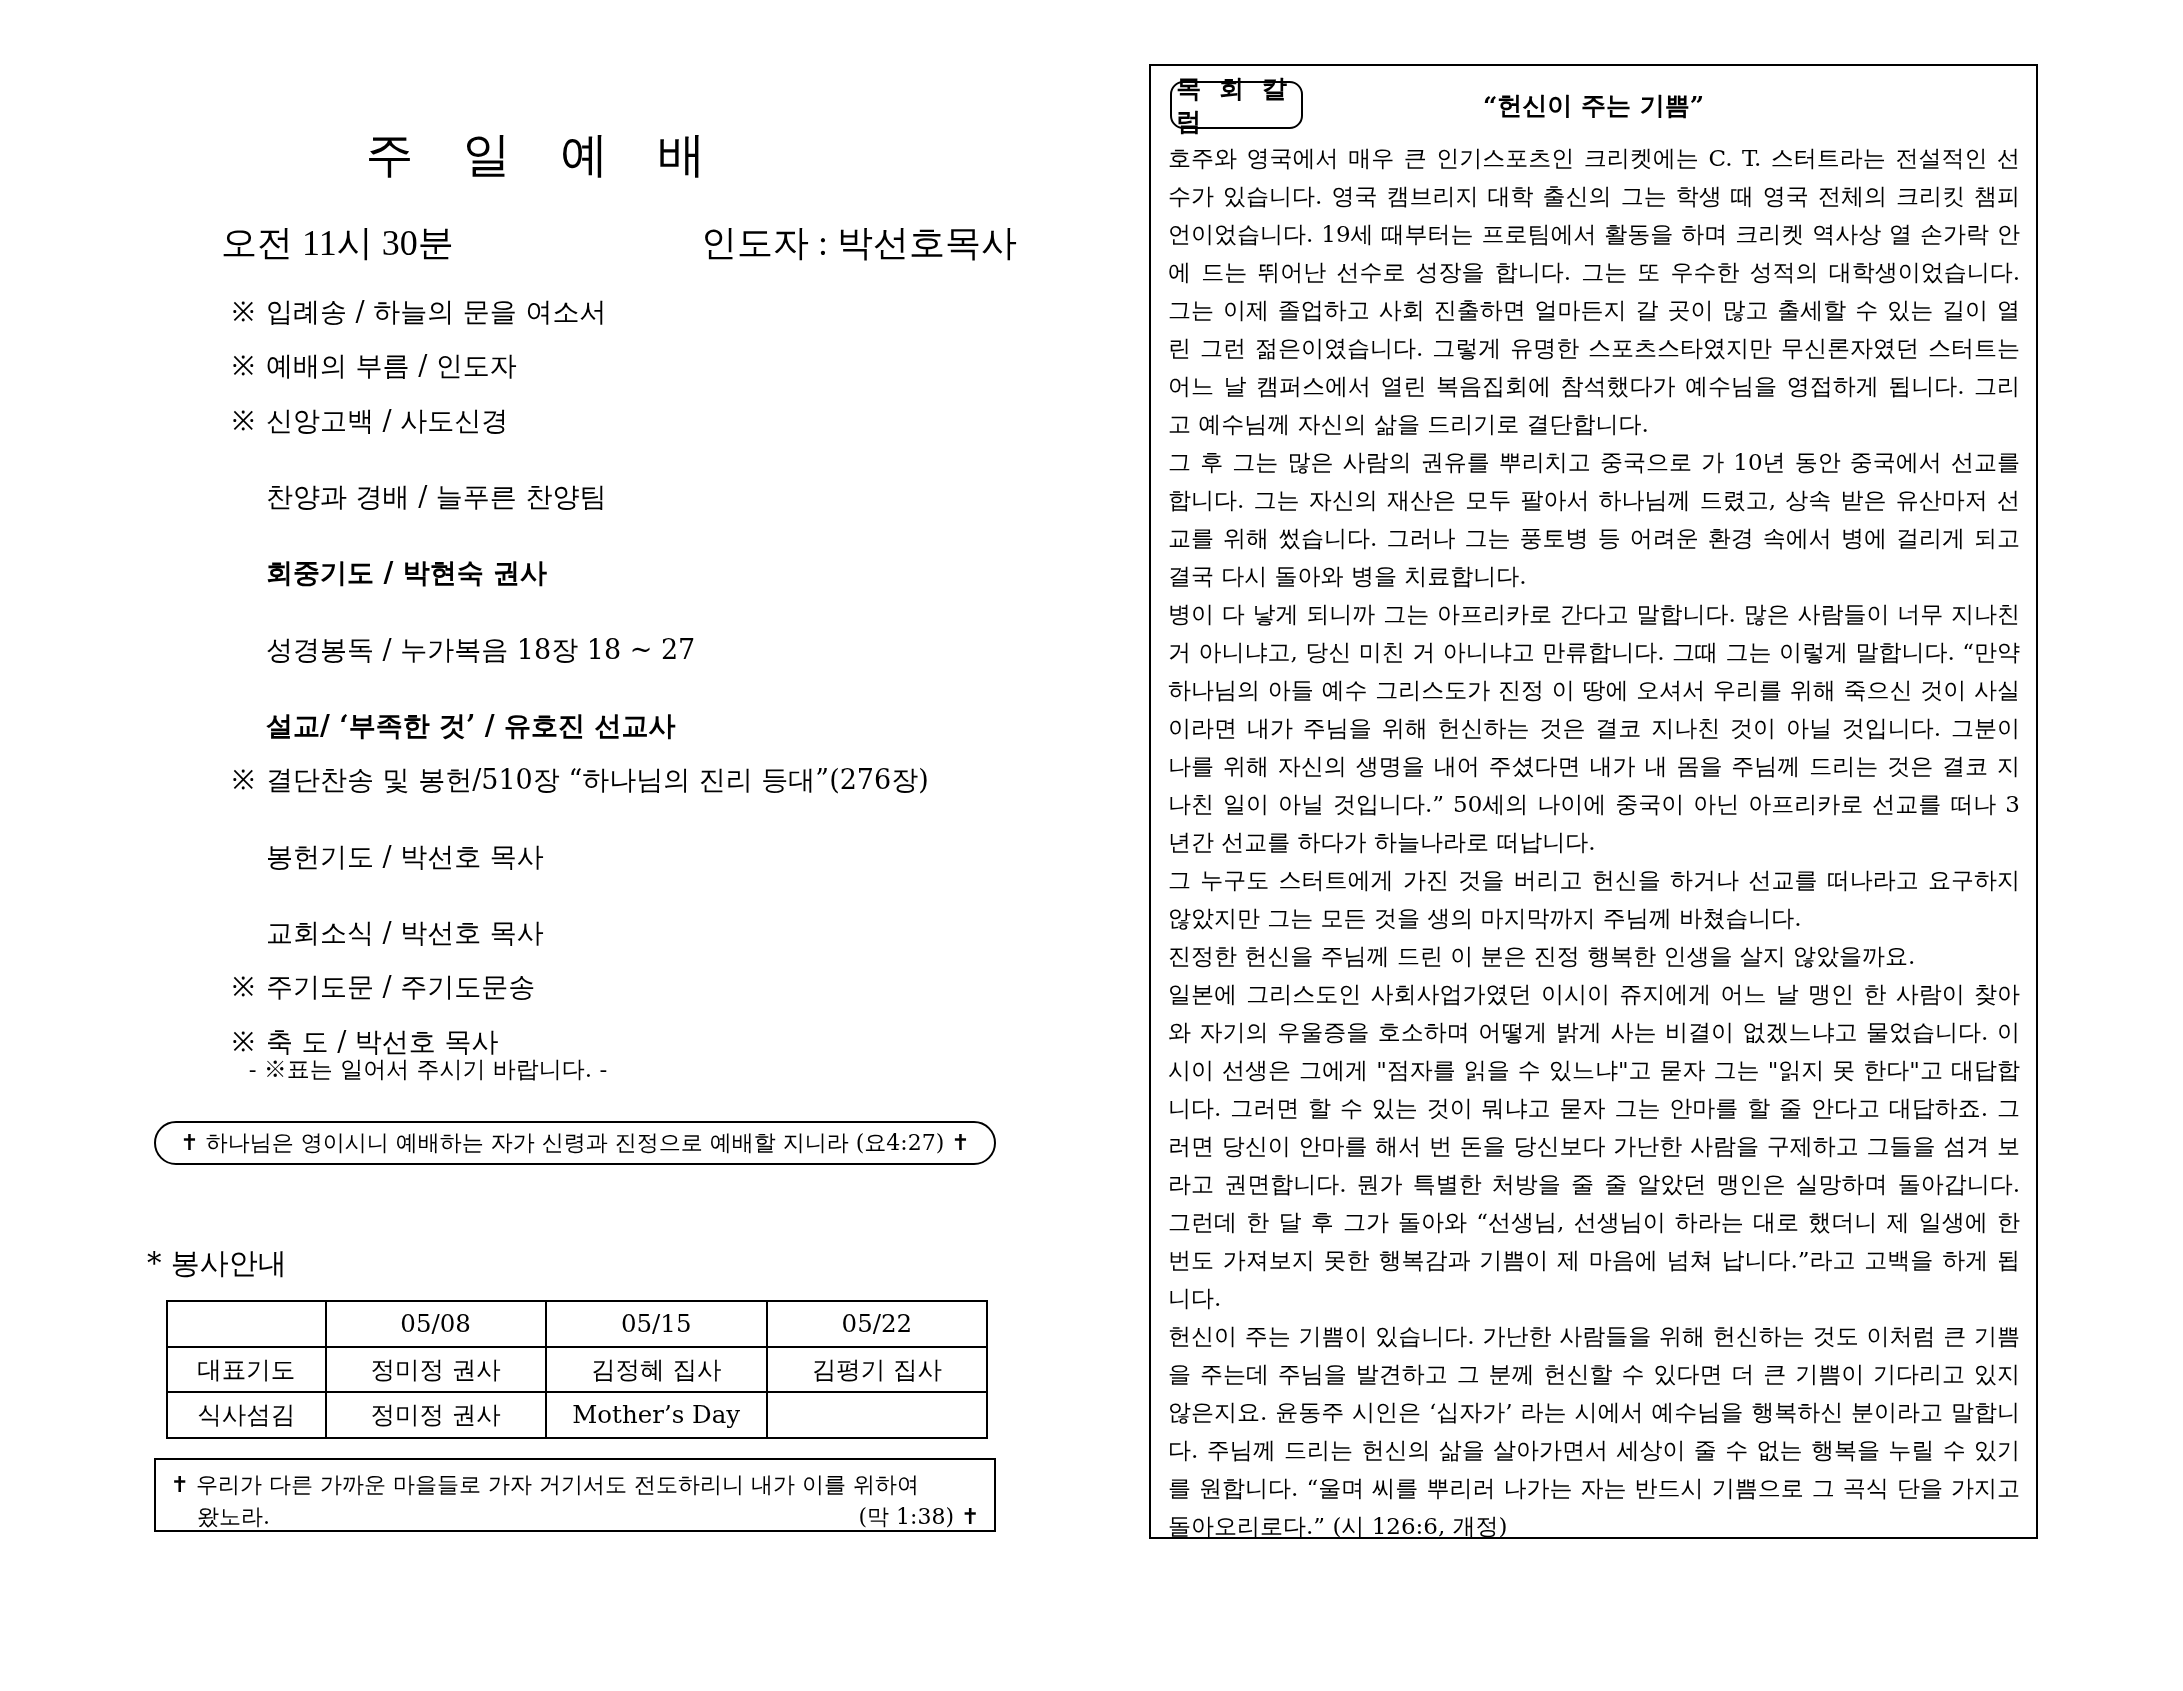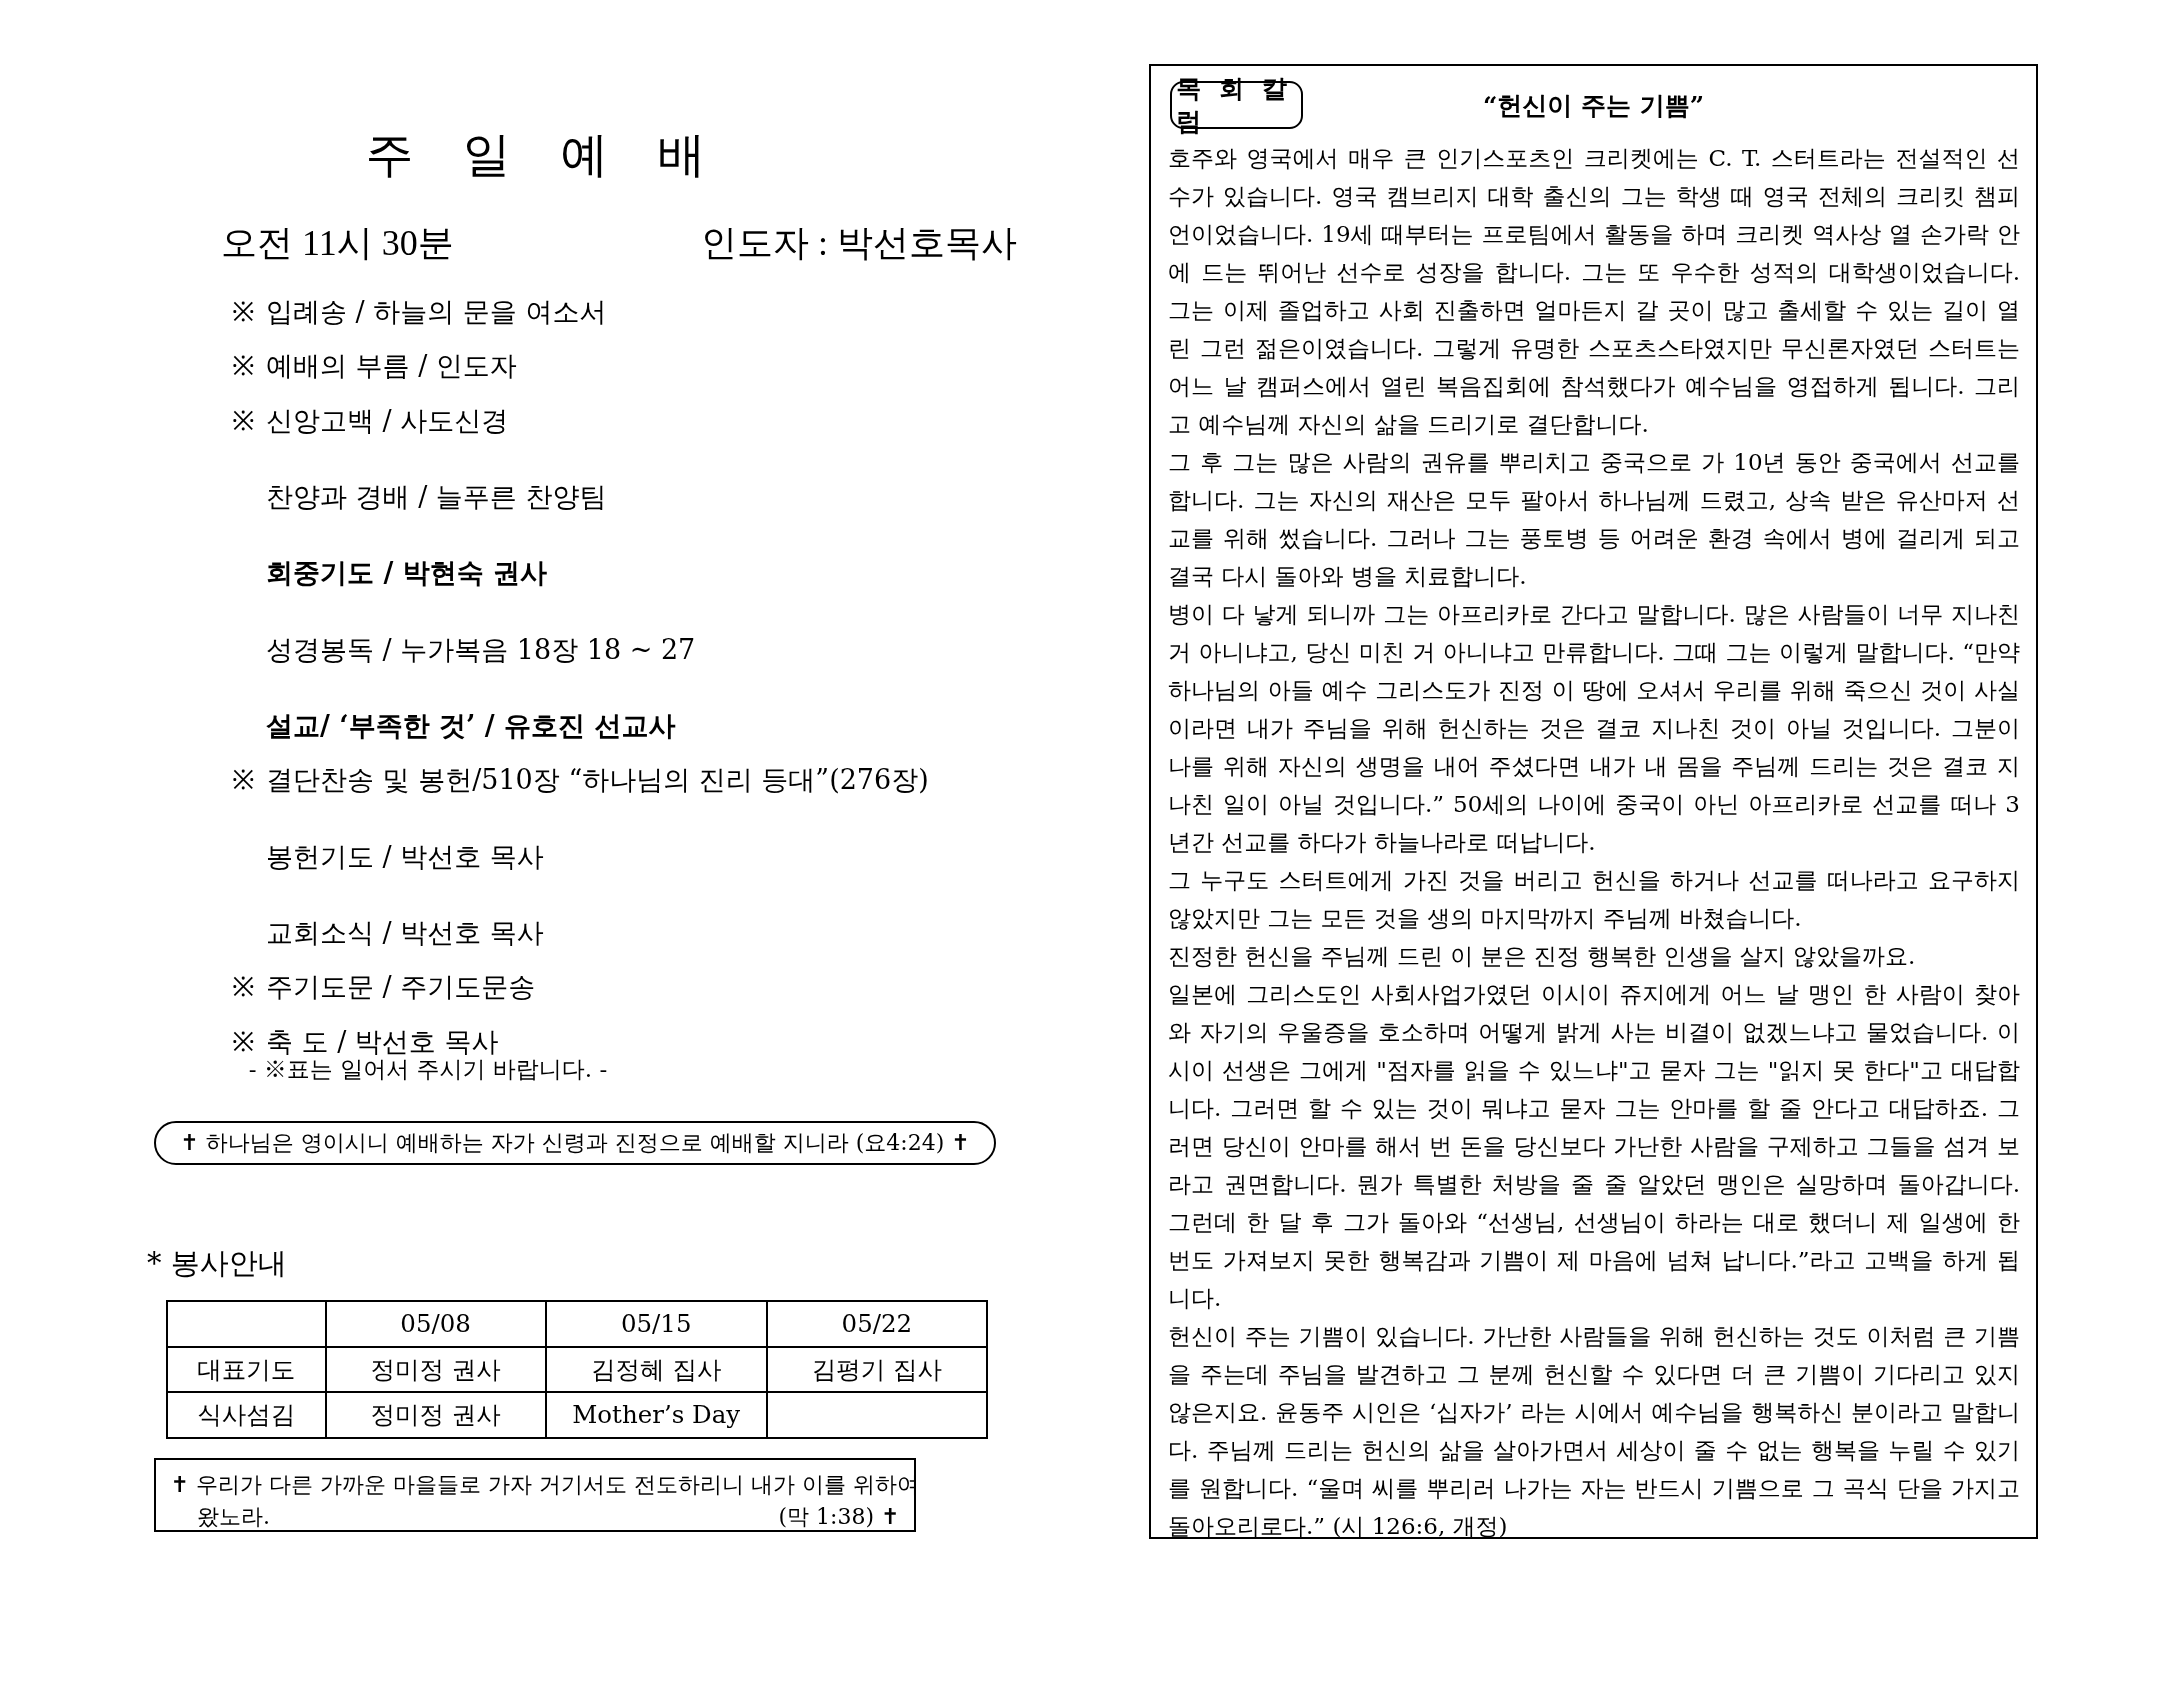--- a/index.html
+++ b/index.html
@@ -122,21 +122,21 @@
     height: 41px;
     padding: 1.3px 0;
   }
   .volunteer-table td.col0 { width: 159px; }
   .volunteer-table td.c { width: 221px; margin-top: 24px; }
 
   .verse-box-bottom {
     position: absolute;
     left: 154px;
     top: 1458px;
-    width: 762px;
+    width: 842px;
     height: 74px;
     border: 2px solid #000;
     box-sizing: border-box;
     padding: 9.3px 14.6px 0 14.6px;
   }
   .verse-box-bottom .bline {
     font-size: 22px;
     line-height: 1.45;
     white-space: nowrap;
     font-family: "DejaVu Serif", "Liberation Serif", serif;
@@ -252,21 +252,21 @@
       <span class="mark">※</span><span>주기도문 / 주기도문송</span>
     </div>
     <div class="order-item">
       <span class="mark">※</span><span>축 도 / 박선호 목사</span>
     </div>
   </div>
 
   <div class="stand-note">- ※표는 일어서 주시기 바랍니다. -</div>
 
   <div class="verse-box-top">
-    <span class="vtext">✝ 하나님은 영이시니 예배하는 자가 신령과 진정으로 예배할 지니라 (요4:24) ✝</span>
+    <span class="vtext">✝ 하나님은 영이시니 예배하는 자가 신령과 진정으로 예배할 지니라 (요4:27) ✝</span>
   </div>
 
   <div class="volunteer-heading">* 봉사안내</div>
 
   <table class="volunteer-table">
     <tbody>
       <tr>
         <td class="col0"></td>
         <td class="c">05/08</td>
         <td class="c">05/15</td>

